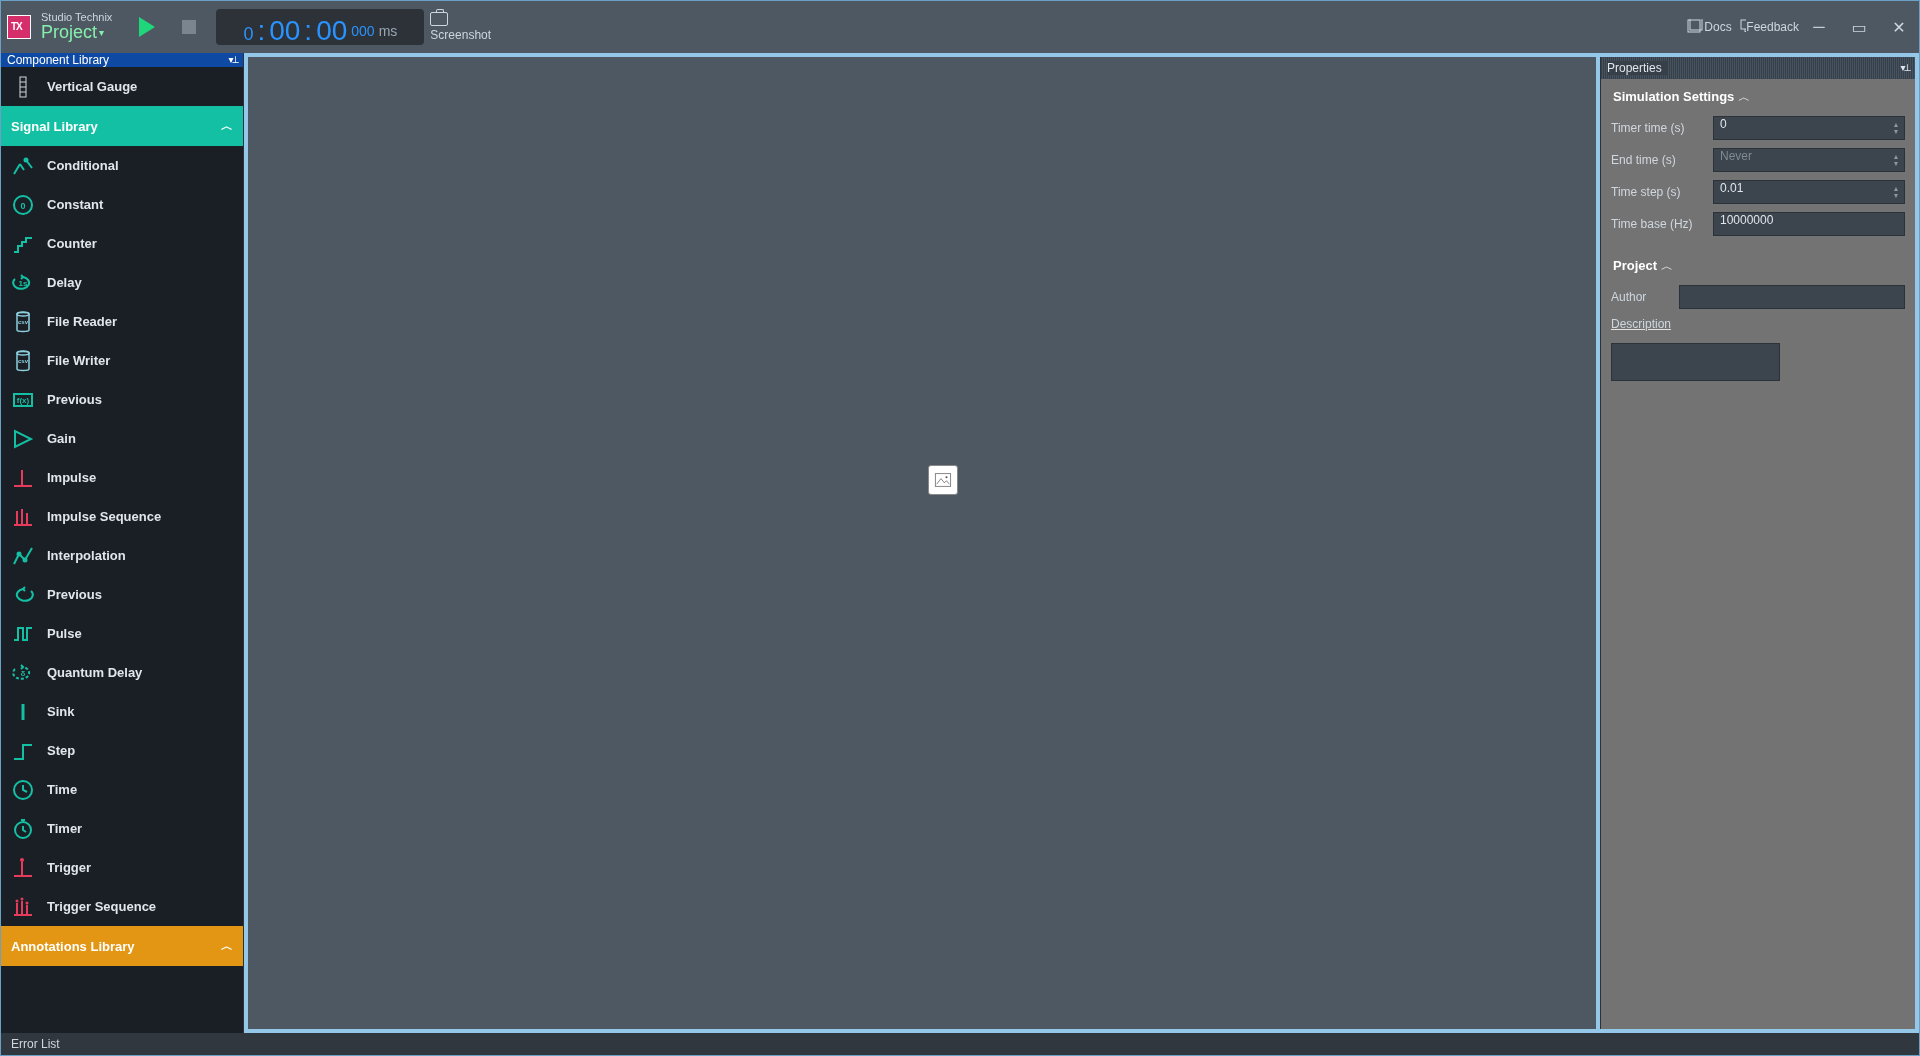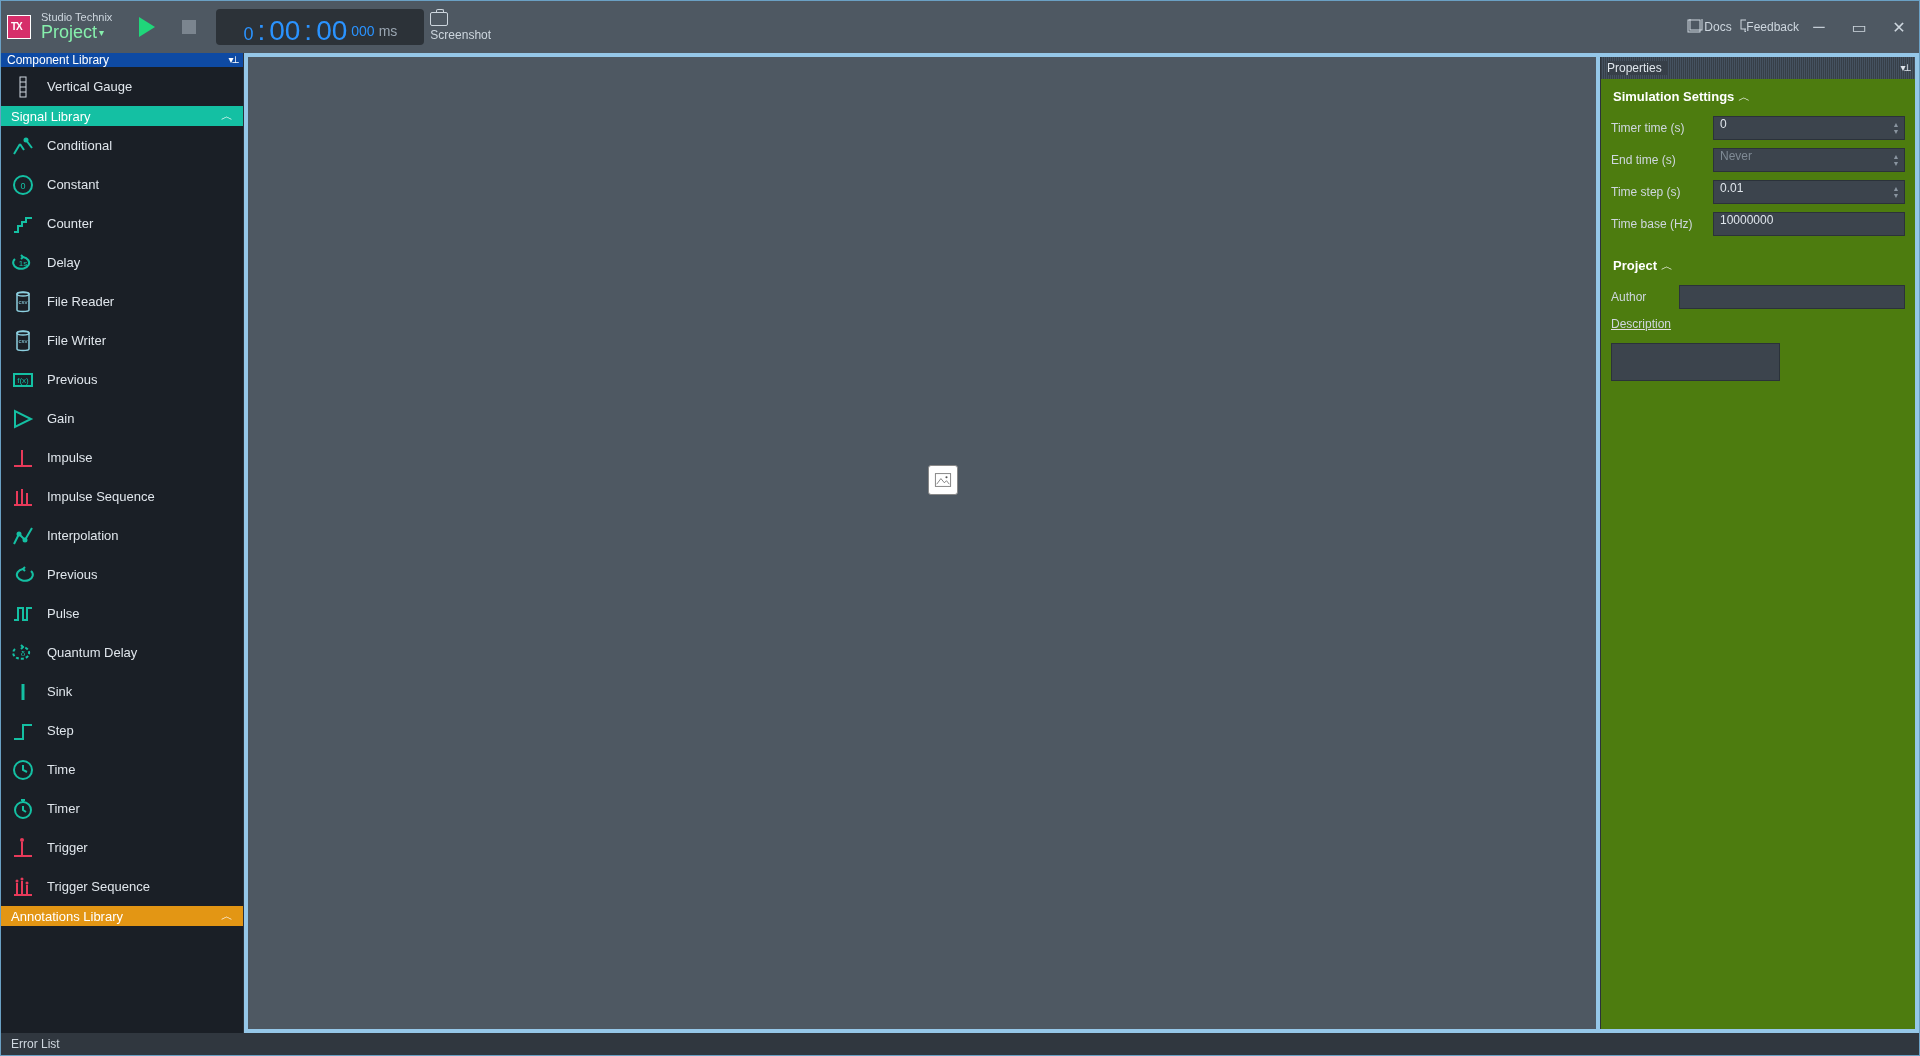--- a/index.html
+++ b/index.html
@@ -138,20 +138,21 @@
   font-size: 12px;
   padding: 0 6px;
   display: flex;
   align-items: center;
 }
 .panel-hdr .hdr-pins { margin-left:auto; font-size:10px; letter-spacing:-2px; }
 .lib-scroll {
   flex: 1;
   overflow: hidden;
   position: relative;
+  font-weight: bold;
 }
 .lib-inner {
   position: absolute;
   inset: 0;
   overflow-y: auto;
   scrollbar-width: thin;
 }
 .lib-inner::-webkit-scrollbar { width: 10px; background:#1a1f26;}
 .lib-inner::-webkit-scrollbar-thumb { background:#3b444e; }
 .lib-item, .section-hdr {
@@ -162,21 +163,21 @@
   gap: 12px;
   cursor: pointer;
   color: #e0e6ec;
   font-size: 13px;
   border-bottom: 0;
 }
 .section-hdr {
   background: #14c0a3;
   color: #fff;
   justify-content: space-between;
-  height: 20px;
+  height: 40px;
 }
 .section-hdr.orange { background: #e39614; }
 .lib-item.selected { background: #0e4aa3; }
 .chev { font-size: 12px; }
 .icon-slot { width: 24px; height: 24px; display:flex; align-items:center; justify-content:center;}
 .icon-slot svg { width: 24px; height: 24px; }
 
 .canvas-wrap {
   flex: 1;
   background: #4e5862;
@@ -189,21 +190,21 @@
   width: 30px; height: 30px;
   background: #fff;
   border: 1px solid #888;
   border-radius: 3px;
   display: flex; align-items:center; justify-content:center;
 }
 .canvas-obj svg { width: 18px; height: 14px; }
 
 .props {
   width: 315px;
-  background: #4d7c0f;
+  background: #737373;
   display: flex;
   flex-direction: column;
   border-left: 1px solid #2b323a;
   margin: 4px 4px 4px 0;
 }
 .props-hdr {
   height: 22px;
   background: #373f48;
   background-image: repeating-linear-gradient(90deg,#373f48 0 1px,#455260 1px 2px);
   color: #e0e6ec;

